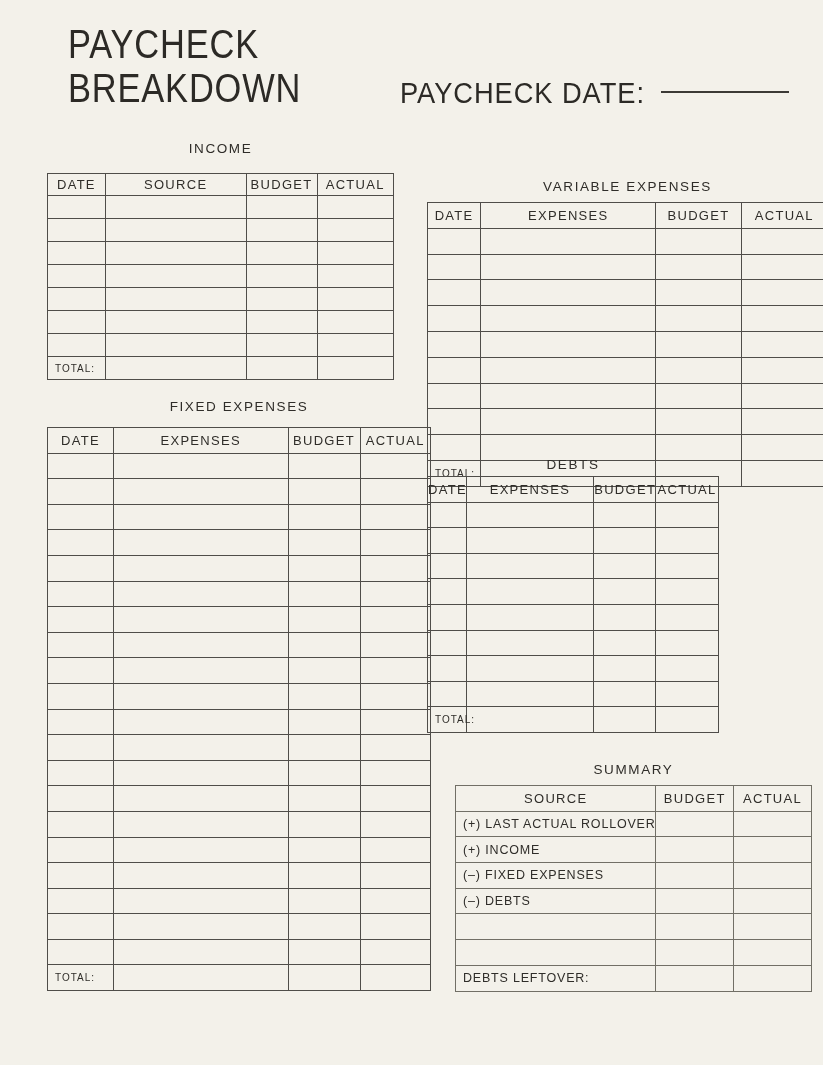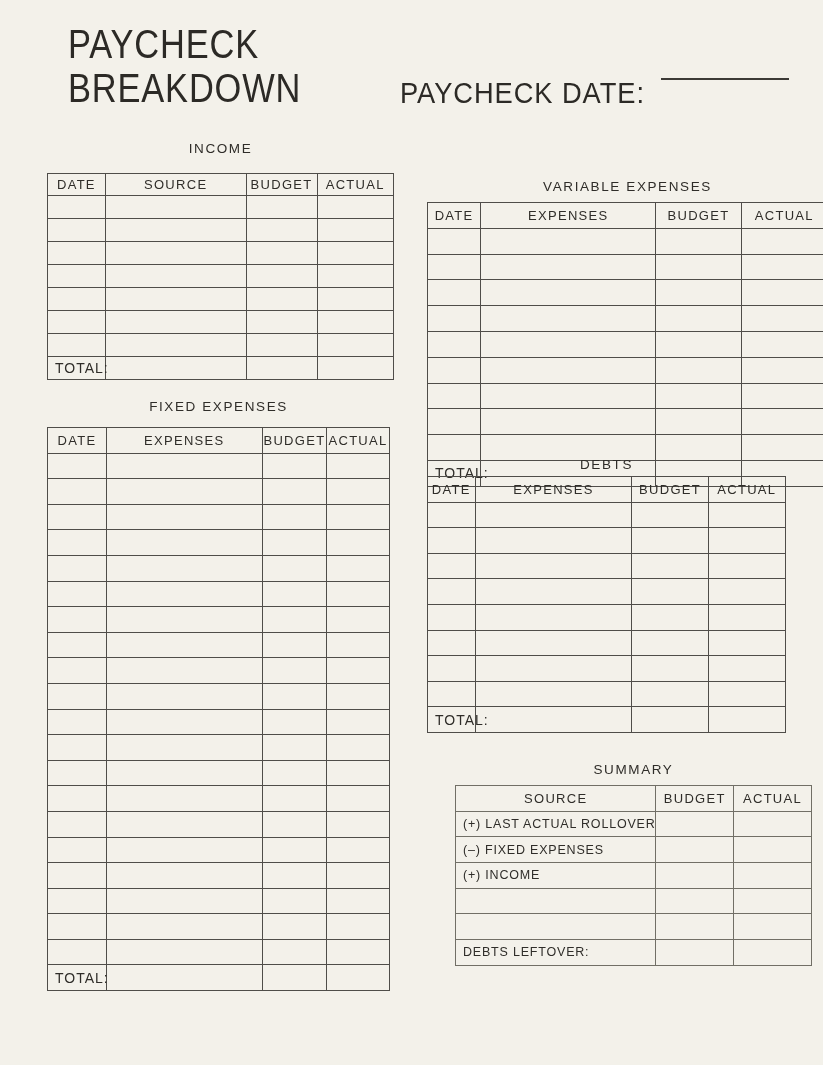--- a/index.html
+++ b/index.html
@@ -15,54 +15,54 @@
   
   .main-title{
     position:absolute;left:68px;top:22px;
     font-size:40px;line-height:44px;letter-spacing:1px;
     color:#2c2a26;
     transform:scaleX(.86);transform-origin:0 0;
     white-space:nowrap;
   }
 
   
-  .paydate{position:absolute;left:400px;top:78px;display:flex;align-items:flex-start;white-space:nowrap;}
+  .paydate{position:absolute;left:400px;top:78px;display:flex;align-items:center;white-space:nowrap;}
   .pd-label{font-size:29px;line-height:30px;letter-spacing:1px;color:#2c2a26;transform:scaleX(.94);transform-origin:0 100%;}
   .pd-line{width:128px;border-bottom:2px solid #3c3a36;margin-left:0px;margin-bottom:2px;height:0;}
 
   
   .sec{position:absolute;}
   .sec h2{
     font-size:13.5px;line-height:14px;font-weight:normal;
     letter-spacing:1.6px;text-align:center;margin:0;color:#2f2d29;
     white-space:nowrap;
   }
   .sec-income       {left:47px;  top:142px; width:347px;}
   .sec-income h2    {margin-bottom:17px;}
-  .sec-fixed        {left:47px;  top:400px; width:343px;}
+  .sec-fixed        {left:47px;  top:400px; width:384px;}
   .sec-fixed h2     {margin-bottom:13px;}
   .sec-variable     {left:427px; top:132px; width:401px;margin-top:48px;}
   .sec-variable h2  {margin-bottom:8px;}
-  .sec-debts        {left:427px; top:458px; width:359px;}
+  .sec-debts        {left:427px; top:458px; width:292px;}
   .sec-debts h2     {margin-bottom:4px;}
   .sec-summary      {left:455px; top:763px; width:357px;}
   .sec-summary h2   {margin-bottom:8px;}
 
   
   table{width:100%;border-collapse:collapse;table-layout:fixed;}
   th,td{border:1.5px solid #4f4d49;padding:0;}
   .sec-summary th,.sec-summary td{border:1.4px solid #716f66;}
   th{
     font-size:13px;font-weight:normal;letter-spacing:1.3px;
     text-align:center;color:#2f2d29;
   }
   td{font-size:13px;}
   td.rowlabel{
     text-align:left;padding-left:7px;letter-spacing:1px;
-    font-size:14px;color:#2f2d29;white-space:nowrap;
+    font-size:10px;color:#2f2d29;white-space:nowrap;
   }
   .sec-summary td.rowlabel{font-size:12.5px;letter-spacing:0.8px;}
 
   
   .sec-income   th{height:21px;}   .sec-income   td{height:22px;}
   .sec-fixed    th,.sec-fixed    td{height:24.6px;}
   .sec-variable th,.sec-variable td{height:24.8px;}
   .sec-debts    th,.sec-debts    td{height:24.6px;}
   .sec-summary  th,.sec-summary  td{height:24.7px;}
 
@@ -501,26 +501,31 @@
               <th>ACTUAL</th>
             </tr>
           </thead>
           <tbody>
             <tr>
               <td class="rowlabel">(+) LAST ACTUAL ROLLOVER</td>
               <td></td>
               <td></td>
             </tr>
             <tr>
+              <td class="rowlabel">(+) INCOME</td>
+              <td></td>
+              <td></td>
+            </tr>
+            <tr>
               <td class="rowlabel">(–) FIXED EXPENSES</td>
               <td></td>
               <td></td>
             </tr>
             <tr>
-              <td class="rowlabel">(+) INCOME</td>
+              <td class="rowlabel">(–) DEBTS</td>
               <td></td>
               <td></td>
             </tr>
             <tr>
               <td></td>
               <td></td>
               <td></td>
             </tr>
             <tr>
               <td></td>

